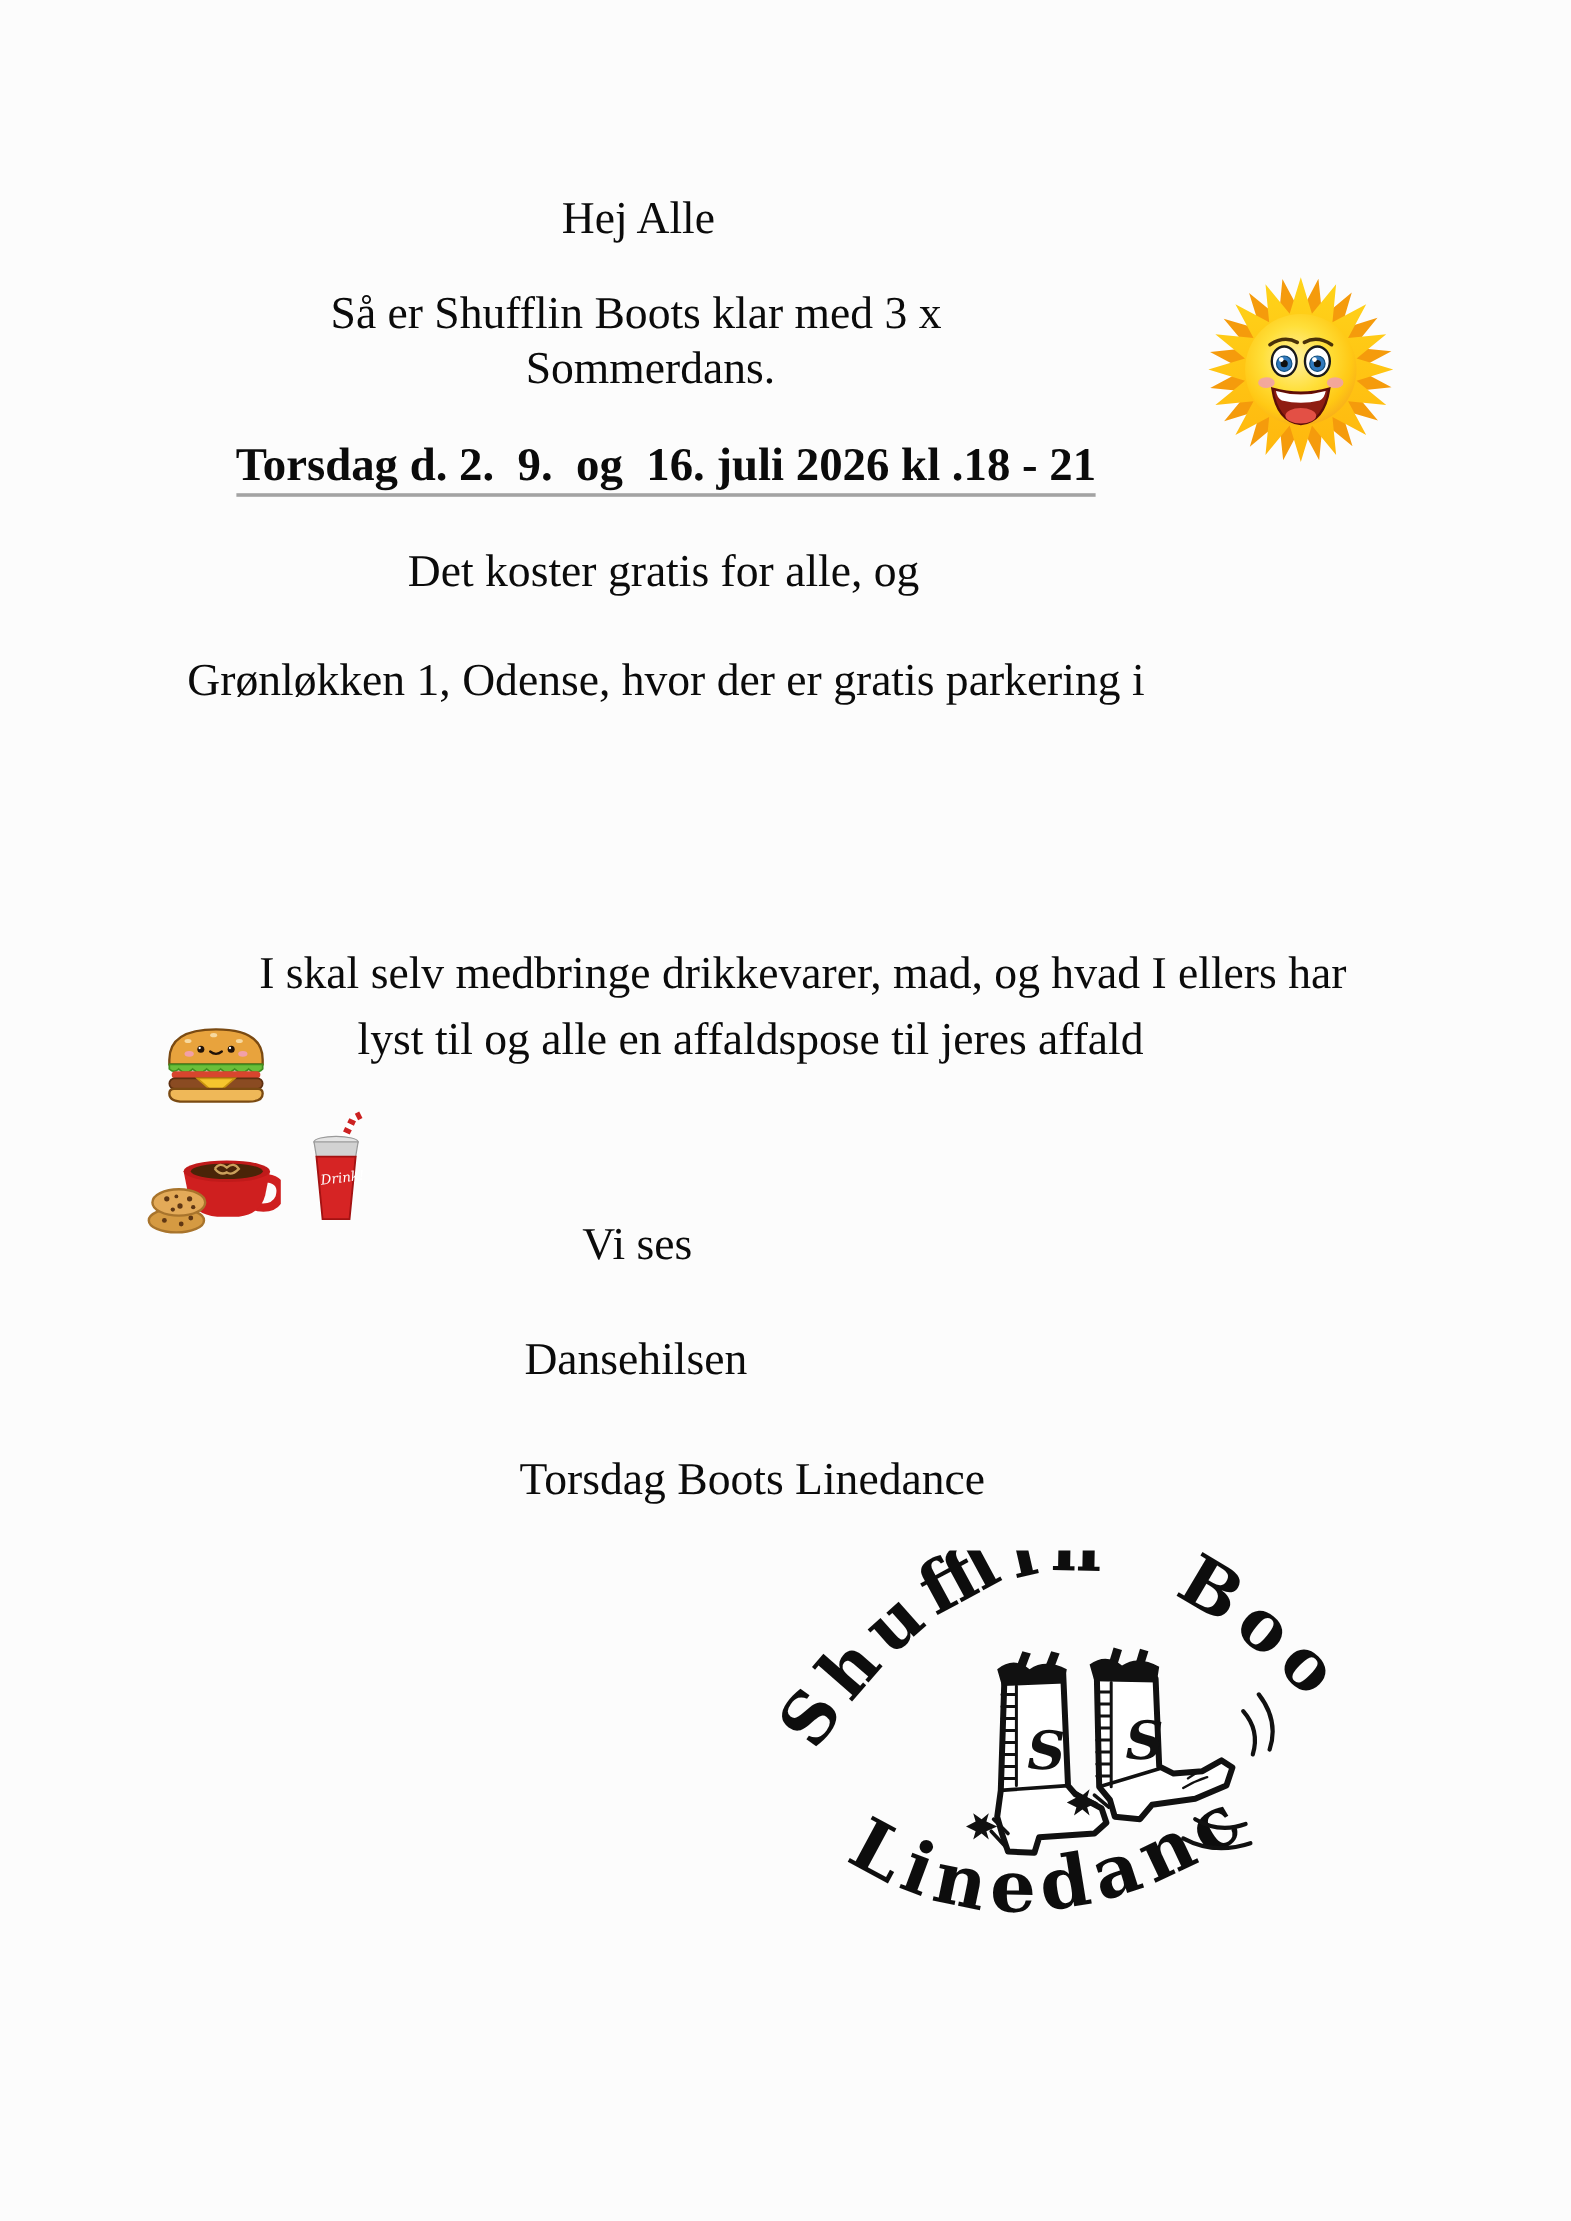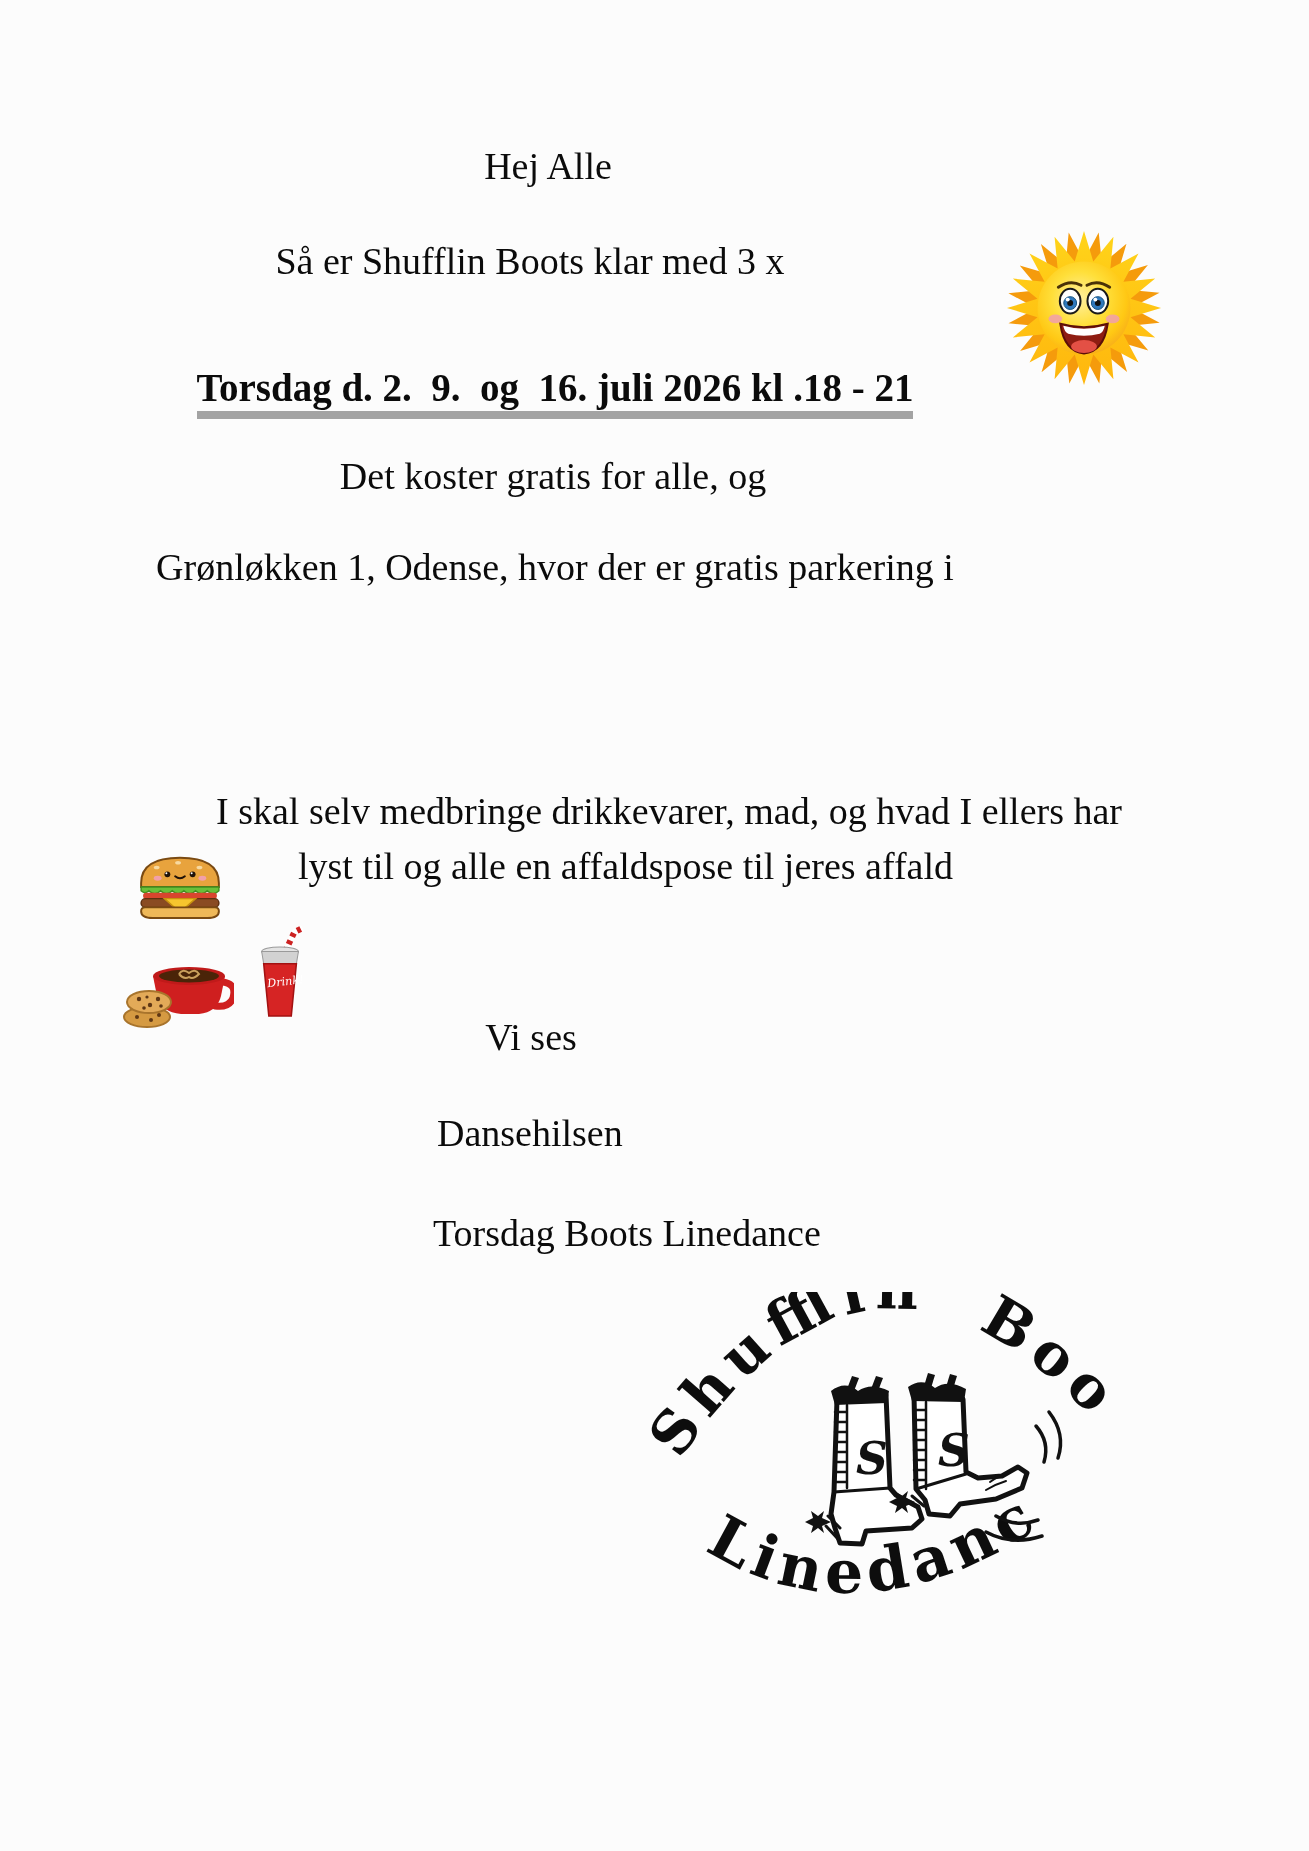--- a/index.html
+++ b/index.html
@@ -4,38 +4,39 @@
 <style>
   html,body { margin:0; padding:0; background:#e9e9e9; }
   .page {
     position:relative; width:1309px; height:1851px; margin:0 auto;
     background:#fcfcfc; overflow:hidden;
     font-family:"Liberation Serif", serif; color:#0b0b0b;
   }
   .line { position:absolute; font-size:38px; line-height:44px; white-space:pre; }
   .center { text-align:center; }
   .heading { font-weight:bold; font-size:39px; }
-  .heading .u { border-bottom:8px solid #a3a3a3; padding-bottom:2px; }
+  .heading .u { border-bottom:3px solid #a3a3a3; padding-bottom:2px; }
   .art { position:absolute; }
   .logo-arc { font-family:"DejaVu Serif", serif; font-weight:bold; fill:#0d0d0d; }
   .bootline { fill:#ffffff; stroke:#111; stroke-width:5; stroke-linejoin:round; }
   .ink { fill:#111; }
   .inkstroke { fill:none; stroke:#111; stroke-linecap:round; }
   .boot-s { font-family:"DejaVu Serif", serif; font-style:italic; font-weight:bold; font-size:44px; fill:#111; }
   .drink-word { font-family:"DejaVu Serif", serif; font-style:italic; font-size:11px; fill:#ffffff; }
 </style>
 </head>
 <body>
 
 <div class="page">
 
-  <div class="line center" style="top:144px; left:0; width:1064px;padding-left:16px;">Hej Alle</div>
+  <div class="line center" style="top:160px; left:0; width:1064px;">Hej Alle</div>
 
   <div class="line center" style="top:239px; left:0; width:1060px;">Så er Shufflin Boots klar med 3 x</div>
 
+  <div class="line center" style="top:285px; left:0; width:1084px;">Sommerdans.</div>
 
   <div class="line center heading" style="top:366px; left:0; width:1110px;"><span class="u">Torsdag d. 2.  9.  og  16. juli 2026 kl .18 - 21</span></div>
 
   <div class="line center" style="top:454px; left:0; width:1106px;">Det koster gratis for alle, og</div>
   <div class="line center" style="top:545px; left:0; width:1110px;">Grønløkken 1, Odense, hvor der er gratis parkering i</div>
 
   <div class="line center" style="top:789px; left:0; width:1268px;padding-left:35px;">I skal selv medbringe drikkevarer, mad, og hvad I ellers har</div>
   <div class="line" style="top:844px; left:298px;">lyst til og alle en affaldspose til jeres affald</div>
 
   <div class="line center" style="top:1015px; left:0; width:1062px;">Vi ses</div>

